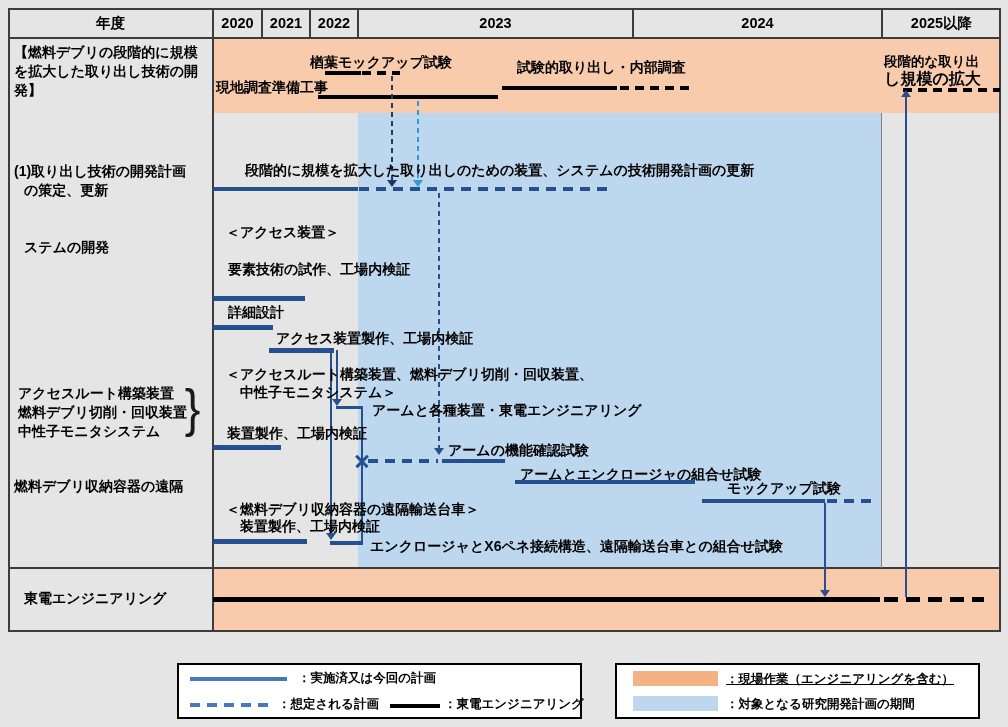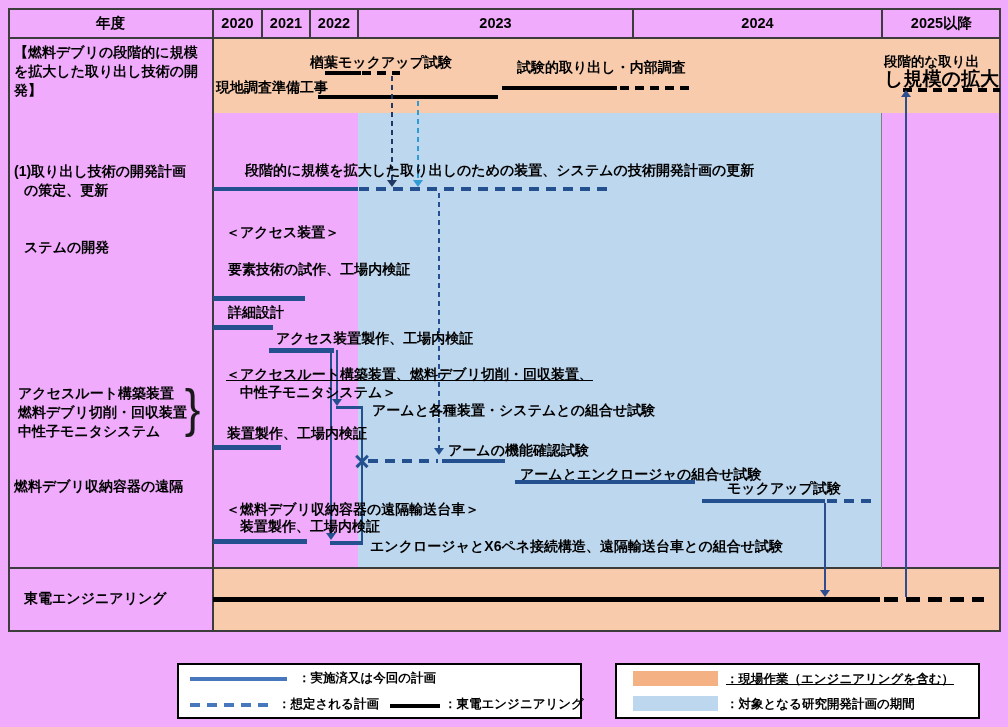--- a/index.html
+++ b/index.html
@@ -1,16 +1,16 @@
 <!DOCTYPE html>
 <html><head>
 <meta charset="utf-8">
 <style>
   html,body{margin:0;padding:0;background:#fff;}
-  #canvas{position:relative;width:1008px;height:727px;background:#f0abfc;overflow:hidden;
+  #canvas{position:relative;width:1008px;height:727px;background:#e5e5e5;overflow:hidden;
           font-family:"Liberation Sans","DejaVu Sans",sans-serif;color:#000;}
   .abs{position:absolute;}
   .lbl{position:absolute;font-size:14px;font-weight:bold;white-space:nowrap;line-height:16px;}
   .lbl-sm{position:absolute;font-size:12.5px;font-weight:bold;white-space:nowrap;line-height:15px;}
   .panel-line{font-size:14px;font-weight:bold;white-space:nowrap;line-height:19px;}
   .hdr{position:absolute;top:8px;height:30px;line-height:30px;text-align:center;
        font-size:14.5px;font-weight:bold;}
   .band{position:absolute;}
   .gridv{position:absolute;background:#3c3c3c;width:2px;}
   .gridh{position:absolute;background:#3c3c3c;height:2px;}
@@ -101,21 +101,21 @@
   <div class="lbl" style="left:310px;top:54px;">楢葉モックアップ試験</div>
   <div class="bar-black" style="left:325px;top:71px;width:36px;"></div>
   <div class="dash-black" style="left:362px;top:71px;width:38px;"></div>
   <div class="lbl" style="left:216px;top:79px;">現地調査準備工事</div>
   <div class="bar-black" style="left:318px;top:95px;width:180px;"></div>
   <div class="lbl" style="left:517px;top:59px;">試験的取り出し・内部調査</div>
   <div class="bar-black" style="left:502px;top:86px;width:115px;"></div>
   <div class="dash-black" style="left:620px;top:86px;width:70px;"></div>
   <div class="abs" style="left:884px;top:53px;">
     <div class="panel-line" style="line-height:17px;font-size:13.5px;">段階的な取り出</div>
-    <div class="panel-line" style="line-height:17px;font-size:19px;">し規模の拡大</div>
+    <div class="panel-line" style="line-height:17px;font-size:16px;">し規模の拡大</div>
   </div>
   <div class="dash-black" style="left:903px;top:88px;width:97px;"></div>
 
   <div class="vdash-dark" style="left:391px;top:76px;height:104px;"></div>
   <div class="tri-down c-dark" style="left:387px;top:180px;"></div>
   <div class="vdash-light" style="left:417px;top:101px;height:79px;"></div>
   <div class="tri-down c-light" style="left:413px;top:180px;"></div>
 
   <div class="lbl" style="left:245px;top:162px;">段階的に規模を拡大した取り出しのための装置、システムの技術開発計画の更新</div>
   <div class="bar" style="left:213px;top:187px;width:145px;"></div>
@@ -130,25 +130,25 @@
   <div class="bar" style="left:213px;top:325px;width:60px;height:4.5px;"></div>
   <div class="lbl" style="left:276px;top:330px;">アクセス装置製作、工場内検証</div>
   <div class="bar" style="left:269px;top:348px;width:65px;height:4.5px;"></div>
 
   <div class="vsolid" style="left:330px;top:350px;height:183px;"></div>
   <div class="tri-down" style="left:326px;top:533px;"></div>
   <div class="vsolid" style="left:336px;top:350px;height:49px;"></div>
   <div class="tri-down" style="left:332px;top:399px;"></div>
 
   <div class="abs" style="left:226px;top:365px;">
-    <div class="panel-line" style="line-height:18px;text-decoration:underline;">＜アクセスルート構築装置、燃料デブリ切削・回収装置、</div>
+    <div class="panel-line" style="line-height:18px;">＜アクセスルート構築装置、燃料デブリ切削・回収装置、</div>
     <div class="panel-line" style="line-height:18px;padding-left:14px;">中性子モニタシステム＞</div>
   </div>
   <div class="bar" style="left:336px;top:406px;width:27px;height:3px;"></div>
-  <div class="lbl" style="left:372px;top:402px;">アームと各種装置・システムとの組合せ試験</div>
+  <div class="lbl" style="left:372px;top:402px;">アームと各種装置・東電エンジニアリング</div>
   <div class="vsolid" style="left:361px;top:406px;height:136px;"></div>
   <div class="lbl" style="left:227px;top:425px;">装置製作、工場内検証</div>
   <div class="bar" style="left:213px;top:445px;width:68px;height:4.5px;"></div>
 
   <div class="xmark" style="left:354px;top:453px;">
       <div></div>
       <div></div>
     </div>
   <div class="lbl" style="left:448px;top:442px;">アームの機能確認試験</div>
   <div class="dash-navy" style="left:368px;top:459px;width:70px;"></div>

